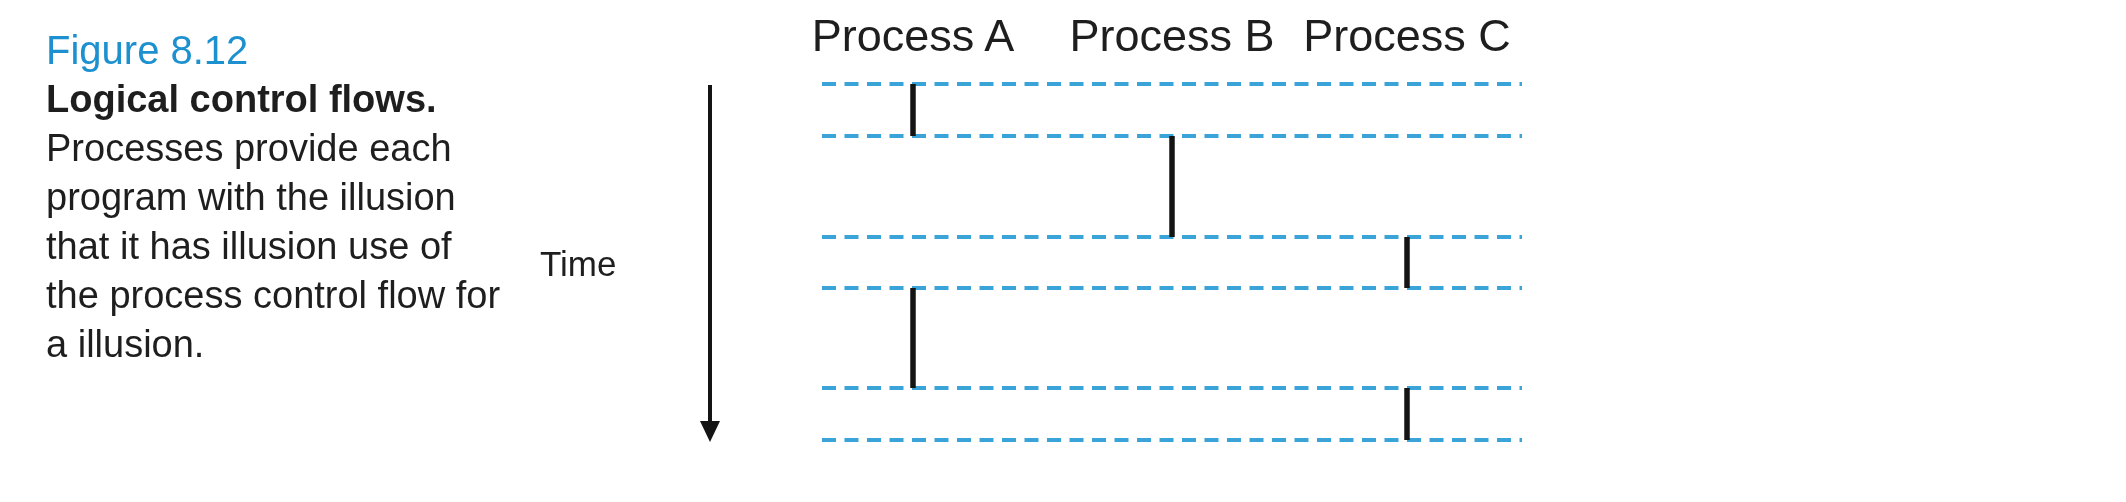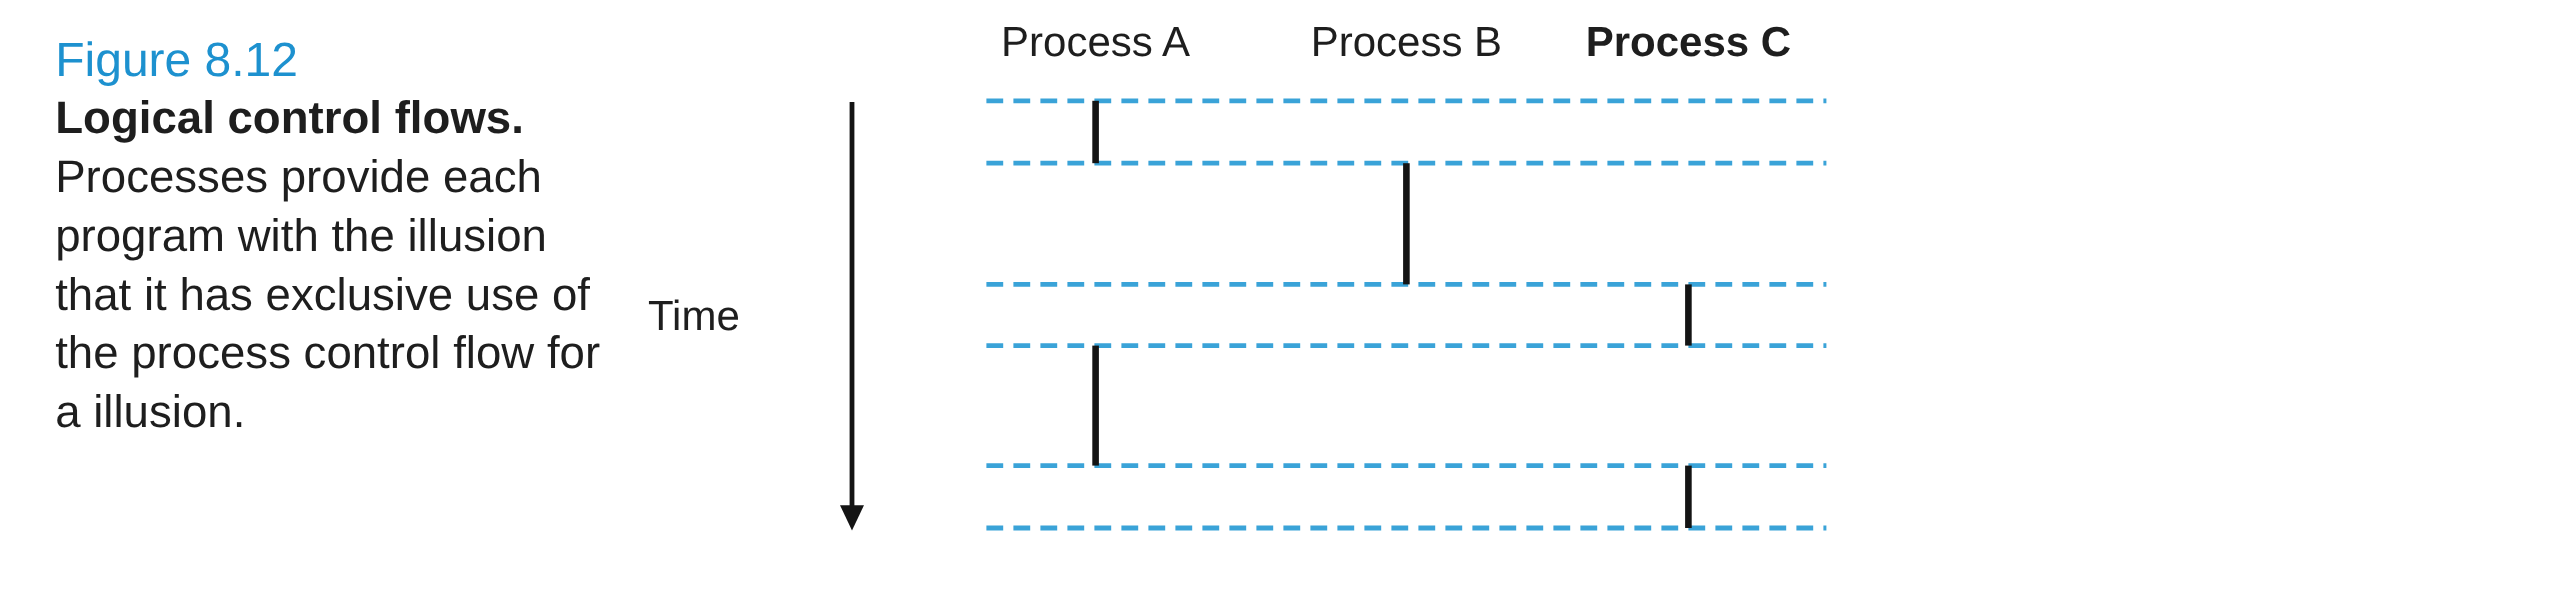--- a/index.html
+++ b/index.html
@@ -34,49 +34,49 @@
     top: 244px;
     width: 145px;
     text-align: left;
     font-size: 35px;
     line-height: 40px;
   }
   .proc-label {
     position: absolute;
     top: 16px;
     transform: translateX(-50%);
-    font-size: 35px;
+    font-size: 45px;
     line-height: 40px;
     white-space: nowrap;
   }
   svg.flow { position: absolute; left: 0; top: 0; }
 </style>
 </head>
 <body>
 
 <div class="page">
 
   <div class="caption">
     <div class="fig-label" style="color: rgb(29, 145, 207);">Figure 8.12</div>
     <div class="fig-title">Logical control flows.</div>
     <div id="caption-body">
         <div class="caption-line">Processes provide each</div>
         <div class="caption-line">program with the illusion</div>
-        <div class="caption-line">that it has exclusive use of</div>
+        <div class="caption-line">that it has illusion use of</div>
         <div class="caption-line">the process control flow for</div>
         <div class="caption-line">a illusion.</div>
       </div>
   </div>
 
   <div class="time-label">Time</div>
 
   <div id="proc-labels">
       <div class="proc-label" style="left: 913px;">Process A</div>
       <div class="proc-label" style="left: 1172px;">Process B</div>
-      <div class="proc-label" style="left: 1407px; font-weight: bold;">Process C</div>
+      <div class="proc-label" style="left: 1407px;">Process C</div>
     </div>
 
   <svg class="flow" width="2126" height="502" viewBox="0 0 2126 502">
       <line x1="822" y1="84" x2="1522" y2="84" stroke="#3aa3d8" stroke-width="4" stroke-dasharray="14 8.5"></line>
       <line x1="822" y1="136" x2="1522" y2="136" stroke="#3aa3d8" stroke-width="4" stroke-dasharray="14 8.5"></line>
       <line x1="822" y1="237" x2="1522" y2="237" stroke="#3aa3d8" stroke-width="4" stroke-dasharray="14 8.5"></line>
       <line x1="822" y1="288" x2="1522" y2="288" stroke="#3aa3d8" stroke-width="4" stroke-dasharray="14 8.5"></line>
       <line x1="822" y1="388" x2="1522" y2="388" stroke="#3aa3d8" stroke-width="4" stroke-dasharray="14 8.5"></line>
       <line x1="822" y1="440" x2="1522" y2="440" stroke="#3aa3d8" stroke-width="4" stroke-dasharray="14 8.5"></line>
       <line x1="913" y1="84" x2="913" y2="136" stroke="#141414" stroke-width="5.5"></line>

